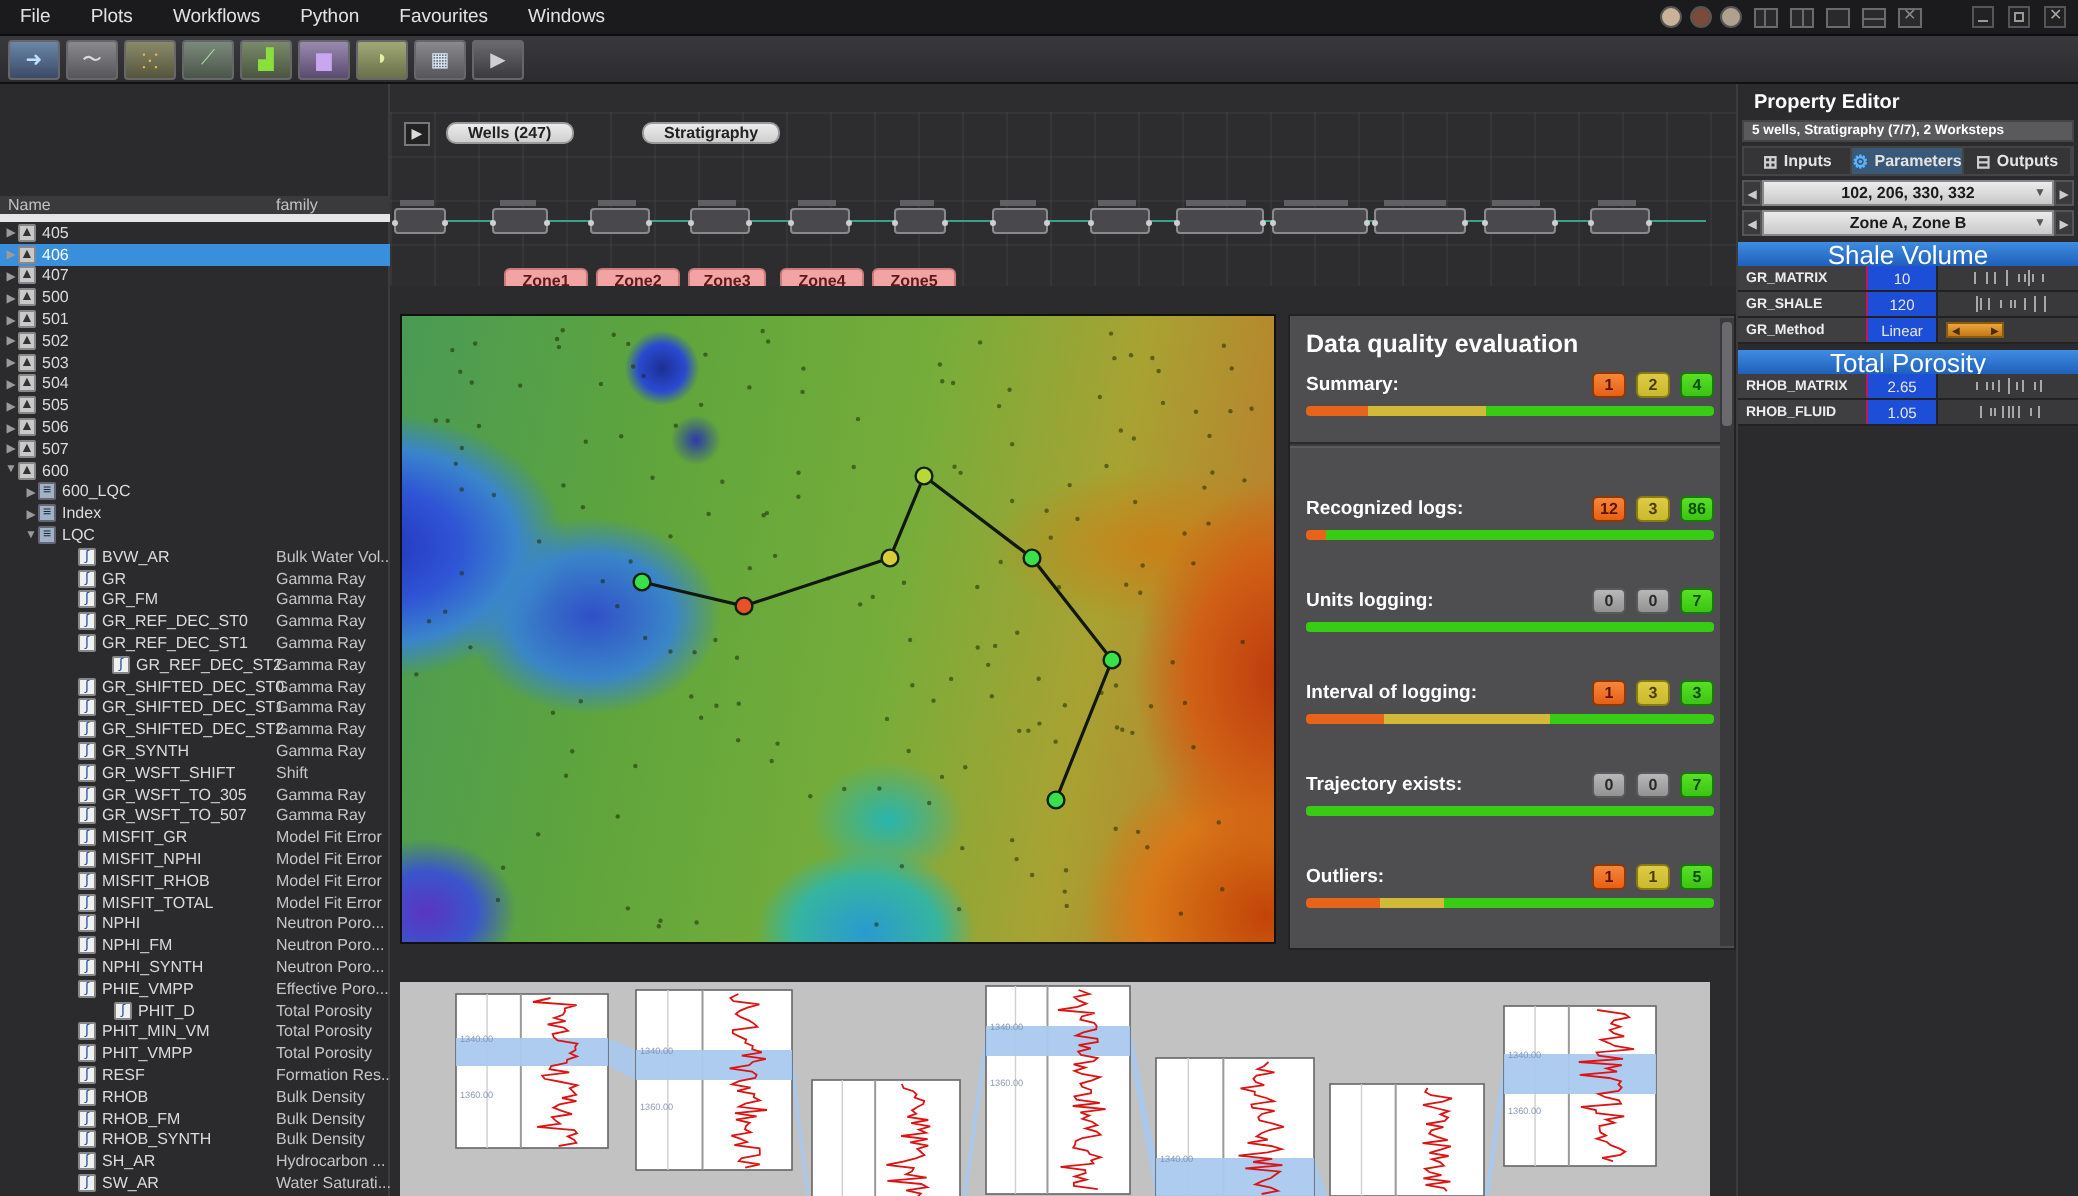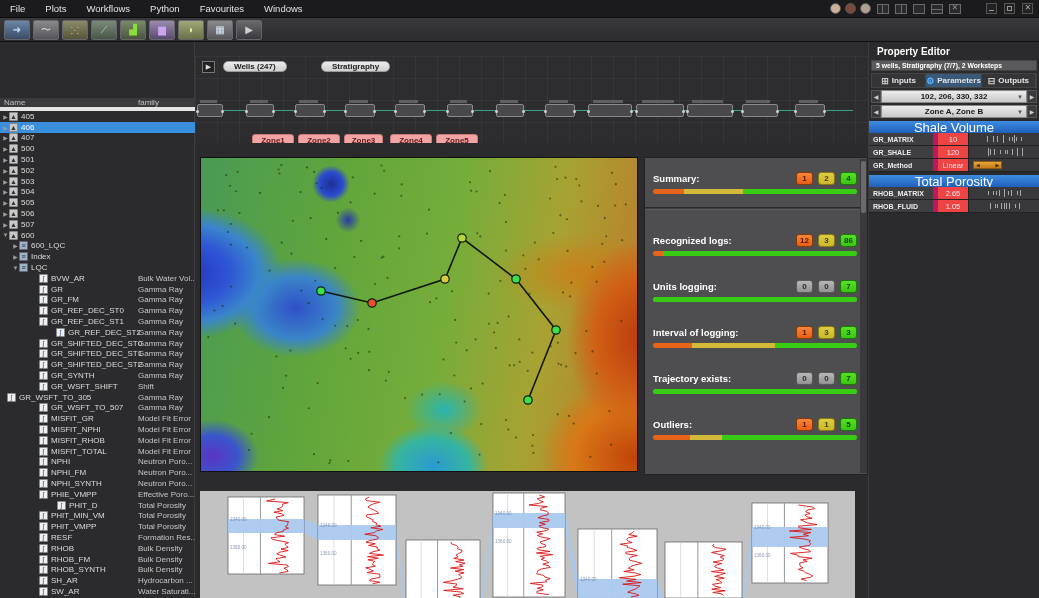--- a/index.html
+++ b/index.html
@@ -108,21 +108,21 @@
   .pe-tab.active{background:#3a5878}
   .pe-tab .ticon{font-size:9px;color:#cfcfcf}
   .pe-tab.active .ticon{color:#5ab4ff}
   .pe-selrow{display:flex;height:13px;margin:2px 2px 0 2px;align-items:stretch}
   .pe-arrow{flex:0 0 10px;background:#3a3a3c;border:1px solid #555;color:#ccc;font-size:6px;display:flex;align-items:center;justify-content:center}
   .pe-select{flex:1;background:linear-gradient(#ececec,#c9c9c9);border:1px solid #888;color:#1a1a1a;font-size:8px;font-weight:bold;display:flex;align-items:center;justify-content:center;position:relative}
   .pe-select .dd{position:absolute;right:3px;color:#555;font-size:6px}
   .pe-sechead{height:12px;margin:3px 0 0 0;background:linear-gradient(#3f8ce2,#1f60bc);color:#fff;font-size:13px;font-weight:normal;display:flex;align-items:center;justify-content:center}
   .pe-row{display:flex;height:13px;border-bottom:1px solid #222}
   .pe-name{flex:0 0 64px;background:#3f3f42;color:#ececec;font-size:7px;font-weight:bold;display:flex;align-items:center;padding-left:4px}
-  .pe-val{flex:0 0 36px;background:#ef4444;color:#e8e8e8;font-size:7.5px;display:flex;align-items:center;justify-content:center;border-left:5px solid #be185d;border-right:1px solid #222}
+  .pe-val{flex:0 0 36px;background:#1d4ed8;color:#e8e8e8;font-size:7.5px;display:flex;align-items:center;justify-content:center;border-left:1px solid #be185d;border-right:1px solid #222}
   .pe-slider{flex:1;background:#39393c;position:relative;display:flex;align-items:center;justify-content:center;gap:1px;overflow:hidden}
   .tickbar{width:1px;background:#a8a8a8}
   .pe-orange{position:absolute;left:4px;top:2px;bottom:2px;width:42%;background:linear-gradient(#eaa63a,#c27a16);border:1px solid #8a5a10;display:flex;align-items:center;justify-content:space-between;padding:0 2px;color:#4a2a00;font-size:5px}
 
   
   #logview{position:absolute;left:195px;top:475px;width:673px;height:123px;background:#2b2b2d}
   #logview-tabbar{left:195px;top:475px;width:673px;height:15px}
   .minibox{width:12px;height:8px;background:#8a8a8c;border:1px solid #aaa;border-radius:1px}
   #lv-canvas{position:absolute;left:5px;top:16px;width:655px;height:107px;background:#c2c2c2;overflow:hidden}
 </style>
@@ -314,21 +314,21 @@
           <span class="tico log">∫</span>
           <span>GR_SYNTH</span>
           <span class="fam">Gamma Ray</span>
         </div>
         <div class="trow" style="padding-left: 32px;">
           <span class="arr"></span>
           <span class="tico log">∫</span>
           <span>GR_WSFT_SHIFT</span>
           <span class="fam">Shift</span>
         </div>
-        <div class="trow" style="">
+        <div class="trow" style="padding-left: 32px;">
           <span class="arr"></span>
           <span class="tico log">∫</span>
           <span>GR_WSFT_TO_305</span>
           <span class="fam">Gamma Ray</span>
         </div>
         <div class="trow" style="padding-left: 32px;">
           <span class="arr"></span>
           <span class="tico log">∫</span>
           <span>GR_WSFT_TO_507</span>
           <span class="fam">Gamma Ray</span>
@@ -715,20 +715,21 @@
       </div>
   </div>
 
   <div class="tabbar" id="quality-tabbar">
     <div class="tab active">
       <span>Quality Overview</span>
     </div>
   </div>
   <div id="quality">
     <div id="q-body">
+      <div id="q-title">Data quality evaluation</div>
       <div id="q-rows">
           <div class="q-group first">
             <div class="q-head">
               <span class="q-label">Summary:</span>
               <span class="q-badges">
                 <span class="badge orange">1</span>
                 <span class="badge yellow">2</span>
                 <span class="badge green">4</span>
               </span>
             </div>

